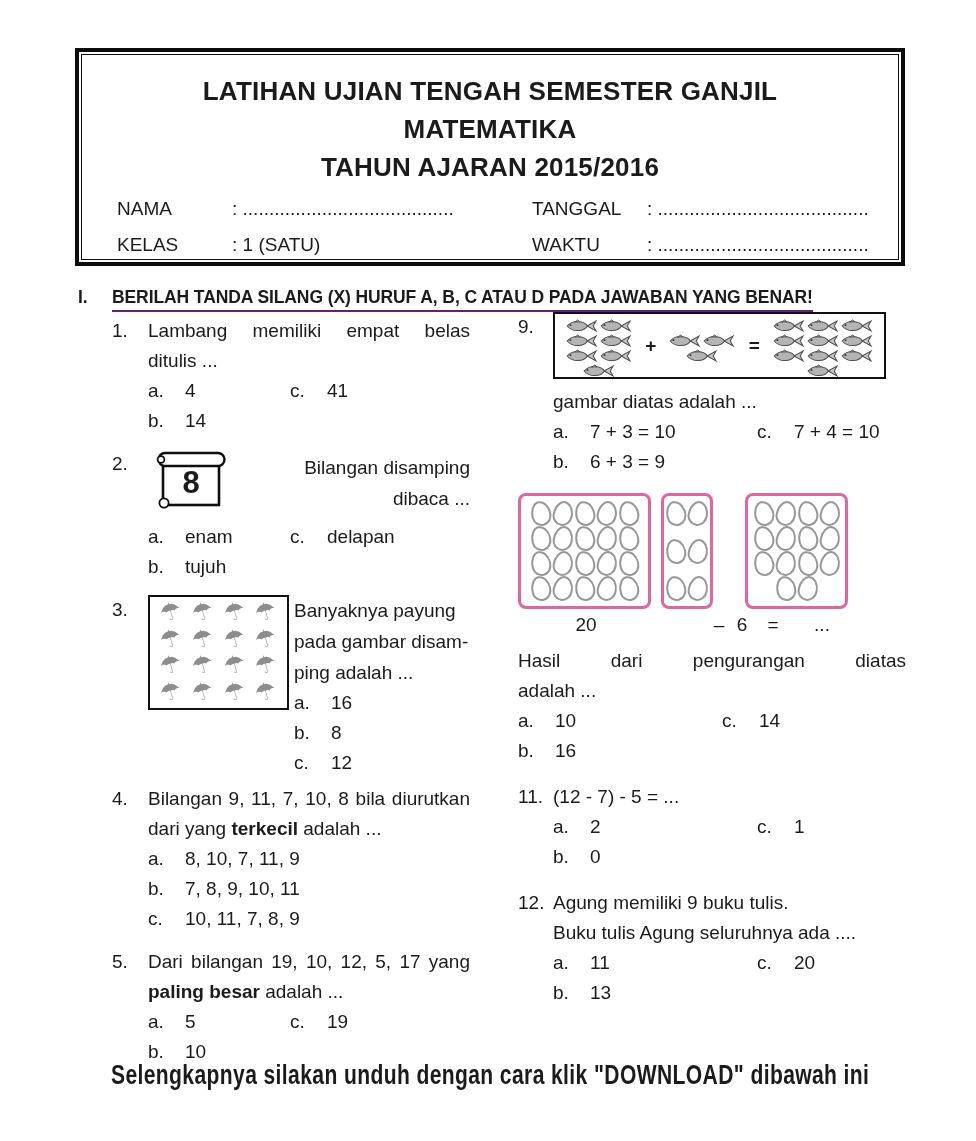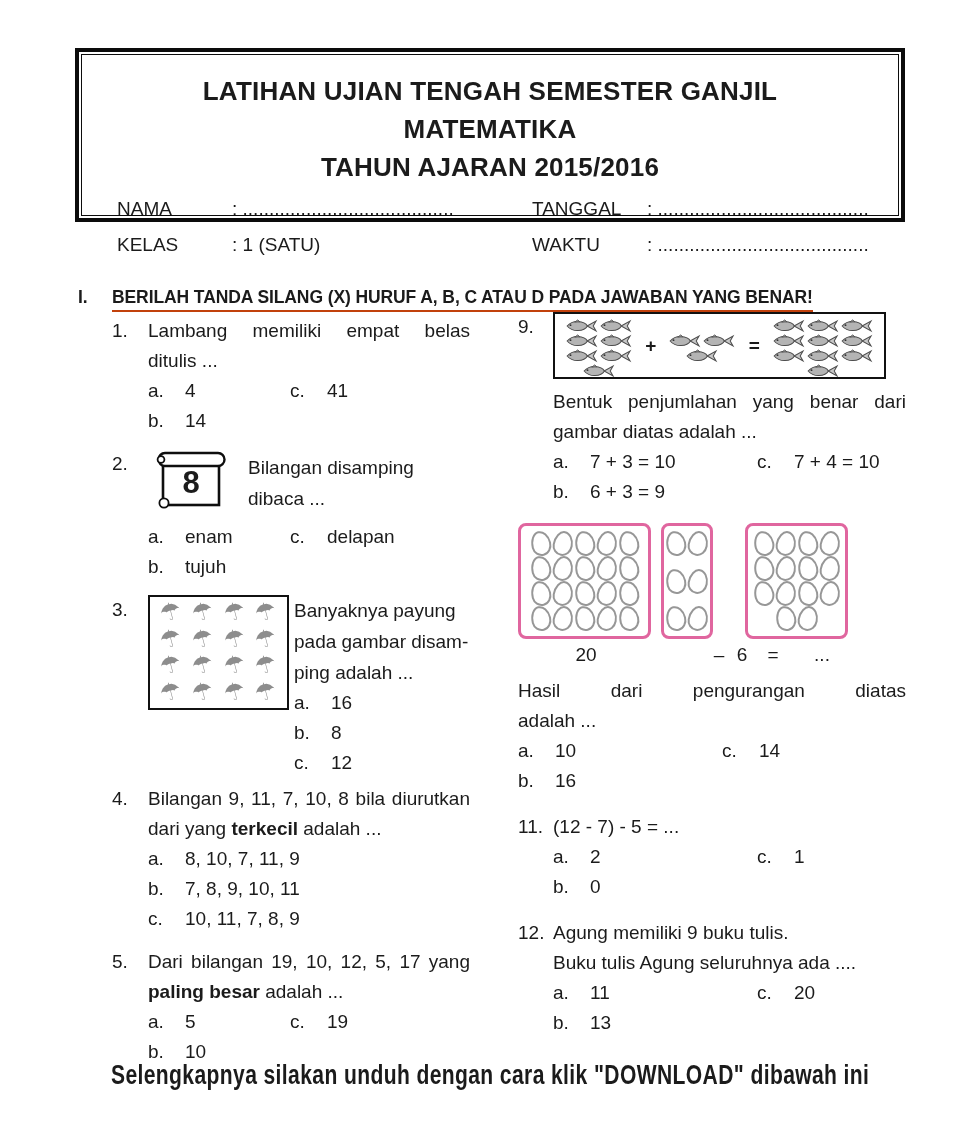--- a/index.html
+++ b/index.html
@@ -1,29 +1,29 @@
 <!DOCTYPE html>
 <html><head>
 <meta charset="utf-8">
 <style>
   * { box-sizing: border-box; margin: 0; padding: 0; }
   html,body { width: 976px; height: 1141px; background: #fff; }
   body { font-family: "Liberation Sans", sans-serif; color: #1b1b1b; }
   .page { position: relative; width: 976px; height: 1141px; background: #fff; overflow: hidden; }
 
   
-  .header-box { position: absolute; left: 75px; top: 48px; width: 830px; height: 174px; border: 4px solid #0c0c0c; background: #fff; }
+  .header-box { position: absolute; left: 75px; top: 48px; width: 830px; height: 218px; border: 4px solid #0c0c0c; background: #fff; }
   .header-inner { position: absolute; inset: 2px; border: 1.5px solid #0c0c0c; pointer-events: none; }
   .titles { position: absolute; left: 0; top: 20px; width: 100%; text-align: center; font-weight: bold; font-size: 26px; line-height: 38px; letter-spacing: .2px; }
   .hfield { position: absolute; font-size: 19px; white-space: nowrap; }
 
   
   .section-row { position: absolute; left: 78px; top: 287px; display: flex; font-weight: bold; font-size: 17.5px; letter-spacing: -.1px; }
   .section-num { width: 34px; }
-  .section-heading { border-bottom: 2px solid #c2410c; padding-bottom: 2px; }
+  .section-heading { border-bottom: 2px solid #701a75; padding-bottom: 2px; }
 
   
   #col-left  { position: absolute; left: 112px; top: 316px; width: 358px; }
   #col-right { position: absolute; left: 518px; top: 312px; width: 388px; }
   .q { display: flex; margin-bottom: 13px; }
   #col-right .q { margin-bottom: 16px; }
   .q3 { margin-bottom: 6px !important; }
   .qnum { flex: none; width: 36px; font-size: 19px; line-height: 30px; }
   #col-right .qnum { width: 35px; }
   .qbody { flex: 1; min-width: 0; font-size: 19px; }
@@ -33,21 +33,21 @@
   .opts { margin-top: 0; }
   .opt-row { display: flex; line-height: 30px; }
   .opt { display: flex; }
   #col-left .opt { min-width: 142px; }
   #col-right .opt { min-width: 204px; }
   .letter { flex: none; width: 37px; }
   .oval { white-space: nowrap; }
 
   
   .fig-row { display: flex; align-items: flex-start; }
-  .side2 { margin-left: 16px; padding-top: 3px; width: 230px; }
+  .side2 { margin-left: 8px; padding-top: 3px; width: 230px; text-align: right; }
   .side2 .qline { line-height: 31px; }
   .side3 { margin-left: 5px; width: 176px; }
   .side3 .qline { line-height: 31px; }
   .side3 .opt { min-width: 0 !important; }
   .side3 .opt-row { line-height: 30px; }
   .after-fig { margin-top: 8px; }
 
   
   .scroll-fig { position: relative; flex: none; width: 84px; height: 64px; }
   .scroll-label { position: absolute; left: 15px; top: 13px; width: 56px; height: 42px; display: flex; align-items: center; justify-content: center; font-size: 31px; font-weight: bold; }
@@ -430,21 +430,20 @@
                 <span><svg viewBox="0 0 40 16" width="34" height="14">
                     <path d="M2.5 8 Q7.5 2.2 15.5 2.6 Q23.5 3 26.5 8 Q23.5 13 15.5 13.4 Q7.5 13.8 2.5 8 Z" fill="#b4b4b4" stroke="#4d4d4d" stroke-width="1.2"></path>
                     <path d="M26 8 L36.5 2.2 L33.2 8 L36.5 13.8 Z" fill="#c8c8c8" stroke="#4d4d4d" stroke-width="1.2"></path>
                     <path d="M11.5 3.4 L15 .8 L17.5 3.1 Z" fill="#a0a0a0" stroke="#4d4d4d" stroke-width="1"></path>
                     <circle cx="6.5" cy="7" r="1.1" fill="#333"></circle>
                   </svg></span>
               </div>
             </div>
           </div>
           <div class="after-fig">
-            <div class="qline j"><span>Bentuk penjumlahan yang benar dari</span></div>
             <div class="qline"><span>gambar diatas adalah ...</span></div>
           </div>
           <div class="opts">
             <div class="opt-row">
               <div class="opt">
                 <span class="letter">a.</span>
                 <span class="oval">7 + 3 = 10</span>
               </div>
               <div class="opt">
                 <span class="letter">c.</span>

